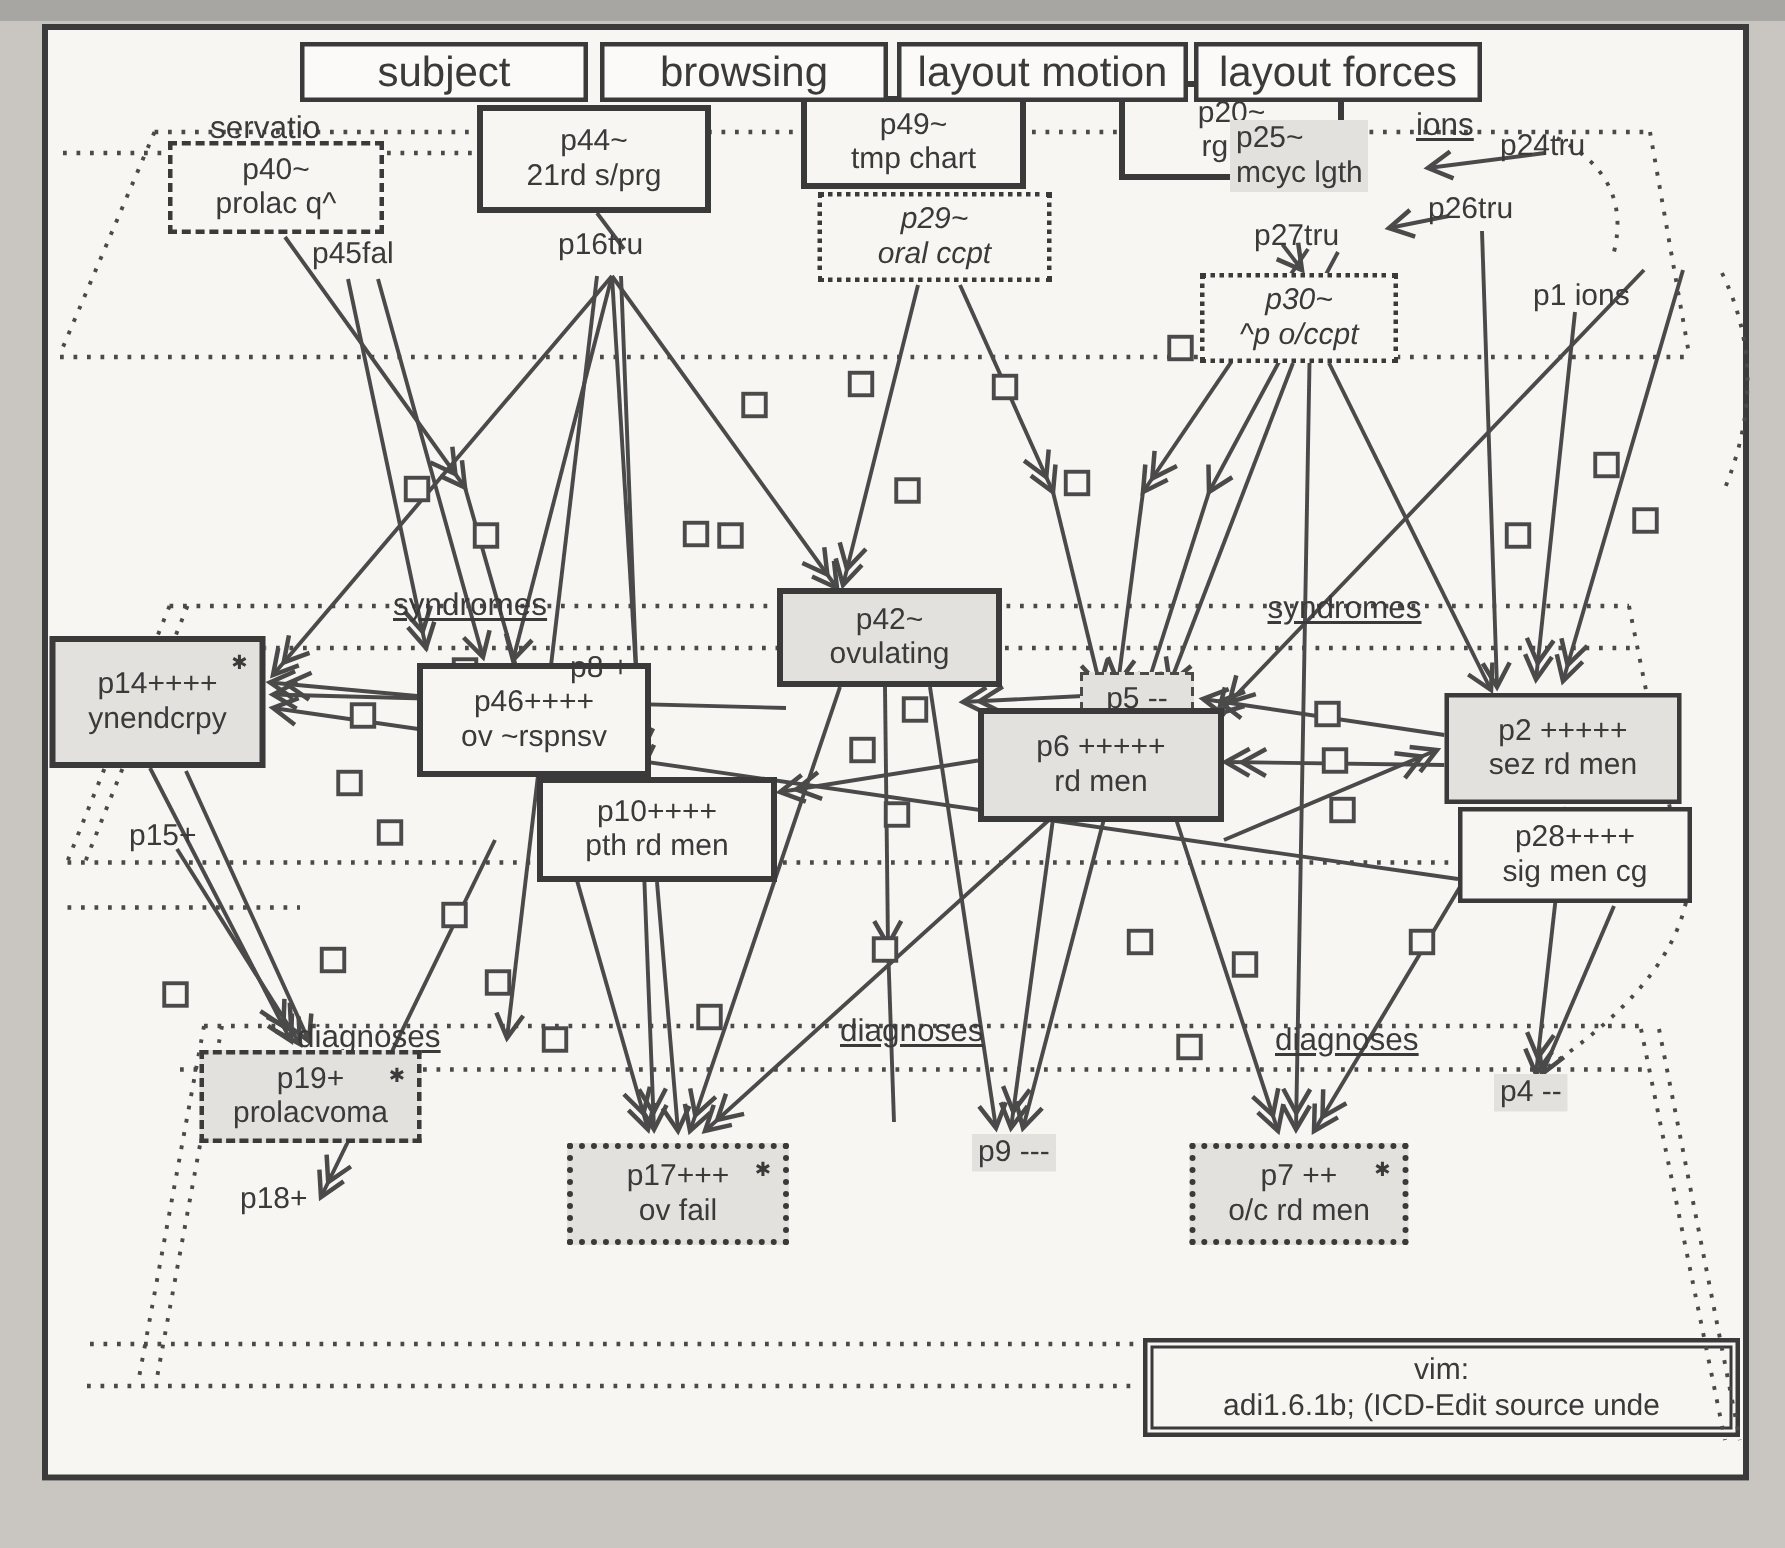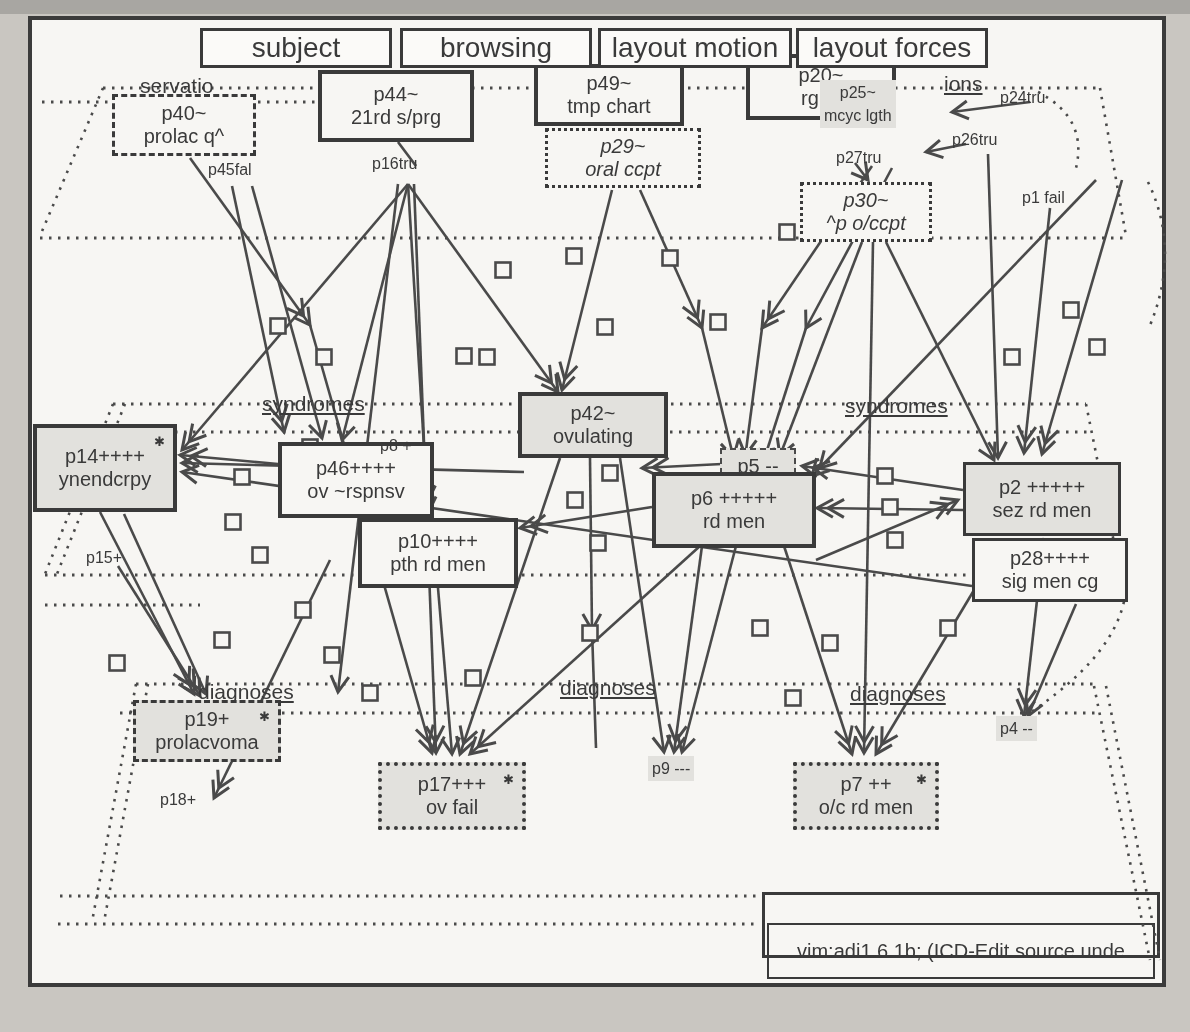--- a/index.html
+++ b/index.html
@@ -14,26 +14,26 @@
   .glabel{position:absolute;z-index:2;font-size:21px;white-space:nowrap;text-decoration:underline;}
   .node{position:absolute;z-index:3;display:flex;flex-direction:column;align-items:center;justify-content:center;
         font-size:20px;line-height:23px;background:#f7f6f3;text-align:center;white-space:nowrap;}
   .node.shaded{background:#e2e1dd;}
   .solid4{border:4px solid #3a3a3a;}
   .solid3{border:3px solid #3a3a3a;}
   .dashed3{border:3px dashed #3a3a3a;}
   .dashed2{border:2px dashed #4a4a4a;}
   .dotted3{border:3px dotted #3a3a3a;font-style:italic;}
   .dotted4{border:4px dotted #3a3a3a;}
-  .nlabel{position:absolute;z-index:3;font-size:16px;line-height:23px;white-space:nowrap;text-align:center;}
+  .nlabel{position:absolute;z-index:3;font-size:20px;line-height:23px;white-space:nowrap;}
   .nlabel.shaded{background:#e2e1dd;padding:1px 4px;}
   .star{position:absolute;top:2px;right:8px;font-size:13px;}
   #vim-box{position:absolute;z-index:4;left:762px;top:892px;width:398px;height:66px;border:3px solid #3a3a3a;background:#f7f6f3;padding:2px;box-sizing:border-box;}
   #vim-inner{width:100%;height:100%;border:2px solid #3a3a3a;box-sizing:border-box;
-             display:flex;flex-direction:row;align-items:center;justify-content:center;font-size:20px;line-height:24px;margin-top:26px;}
+             display:flex;flex-direction:column;align-items:center;justify-content:center;font-size:20px;line-height:24px;}
 </style>
 </head>
 <body>
 
 <div id="page">
   <div id="frame"></div>
 
   <svg id="base-svg" class="layer">
     <defs>
       <marker id="arr1" markerUnits="userSpaceOnUse" markerWidth="40" markerHeight="30" refX="0" refY="0" orient="auto" style="overflow:visible">
@@ -243,21 +243,21 @@
     <div>o/c rd men</div>
   </div>
 
   <div class="nlabel shaded" style="left:820px;top:80px">
     <div>p25~</div>
     <div>mcyc lgth</div>
   </div>
   <div class="nlabel" style="left:1000px;top:86px">p24tru</div>
   <div class="nlabel" style="left:952px;top:128px">p26tru</div>
   <div class="nlabel" style="left:836px;top:146px">p27tru</div>
-  <div class="nlabel" style="left:1022px;top:186px">p1 fail</div>
+  <div class="nlabel" style="left:1022px;top:186px">p1 ions</div>
   <div class="nlabel" style="left:208px;top:158px">p45fal</div>
   <div class="nlabel" style="left:372px;top:152px">p16tru</div>
   <div class="nlabel" style="left:380px;top:434px">p8 +</div>
   <div class="nlabel" style="left:86px;top:546px">p15+</div>
   <div class="nlabel" style="left:160px;top:788px">p18+</div>
   <div class="nlabel shaded" style="left:648px;top:756px">p9 ---</div>
   <div class="nlabel shaded" style="left:996px;top:716px">p4 --</div>
 
   <div id="vim-box">
     <div id="vim-inner">

